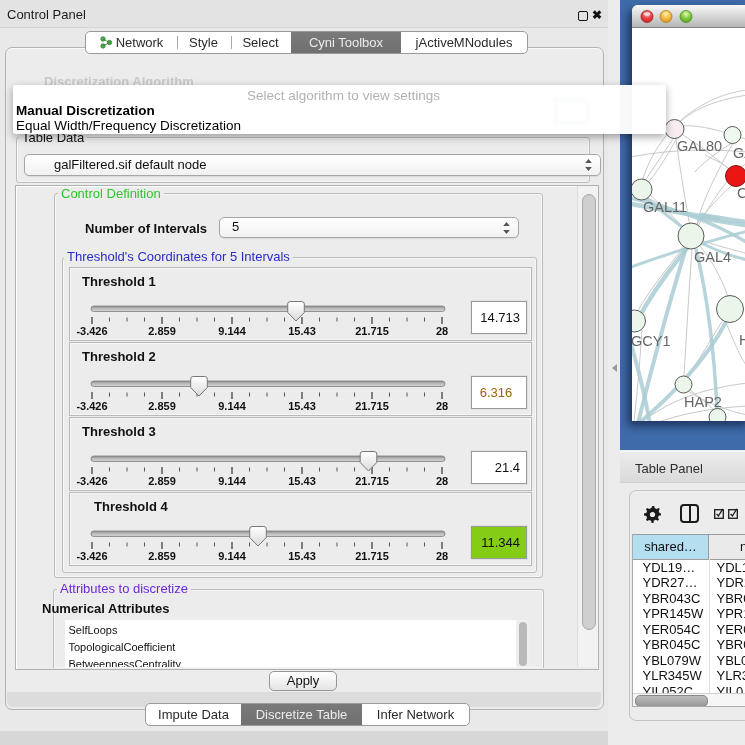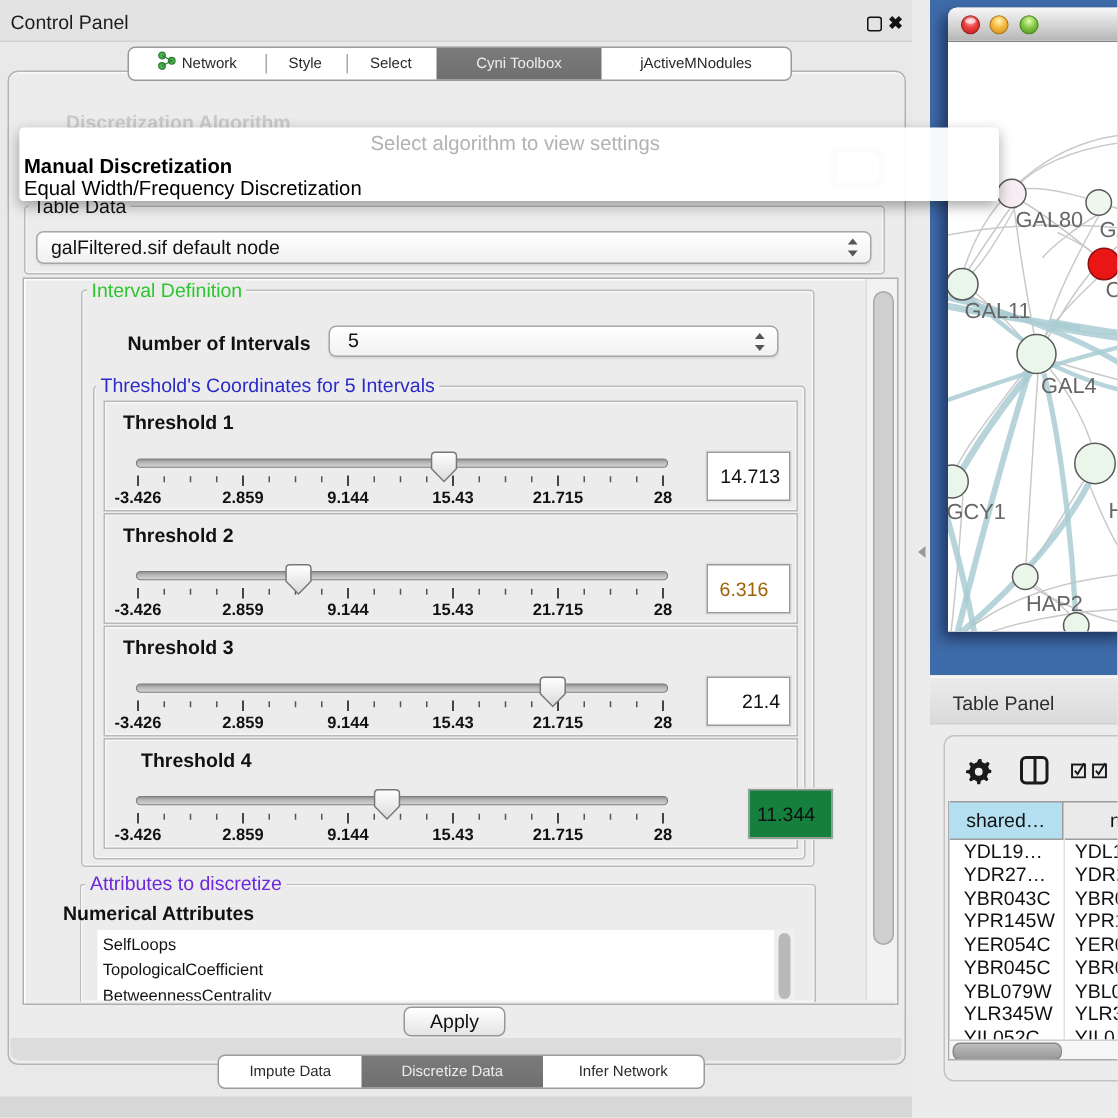--- a/index.html
+++ b/index.html
@@ -4,21 +4,21 @@
 <style>
   html,body{margin:0;padding:0;}
   body{width:745px;height:745px;overflow:hidden;position:relative;background:#e9e9e9;
        font-family:"Liberation Sans",sans-serif;-webkit-font-smoothing:antialiased;}
   .abs{position:absolute;}
   .gb{position:absolute;border:1px solid #bcbcbc;border-radius:3px;box-shadow:inset 0 0 0 1px rgba(255,255,255,.55);}
   .gblabel{position:absolute;font-size:13px;background:#ececec;padding:0 3px;line-height:14px;}
   .combo{position:absolute;background:linear-gradient(#ffffff,#f1f1f1);border:1px solid #a6a6a6;border-radius:5px;
          font-size:13px;color:#111;box-shadow:0 1px 1px rgba(0,0,0,.08);}
   .combo .ar{position:absolute;right:7px;top:3px;}
-  .tabtxt{display:inline-block;height:38px;line-height:21px;font-size:10px;color:#2a2a2a;text-align:center;vertical-align:top;}
+  .tabtxt{display:inline-block;height:38px;line-height:21px;font-size:13px;color:#2a2a2a;text-align:center;vertical-align:top;}
   .seltab{background:linear-gradient(#7a7a7a,#686868);color:#ececec;}
 </style>
 </head>
 <body>
 
 <div class="abs" style="left:0;top:0;width:608px;height:731px;background:#e9e9e9;"></div>
 <div class="abs" style="left:0;top:0;width:608px;height:27px;background:#e3e3e3;border-bottom:1px solid #d2d2d2;"></div>
 <div class="abs" style="left:7px;top:7px;font-size:13px;color:#1c1c1c;">Control Panel</div>
 <div class="abs" style="left:578px;top:11px;width:8px;height:8px;border:1.5px solid #111;border-radius:2px;"></div>
 <div class="abs" style="left:592px;top:8px;font-size:12px;font-weight:bold;color:#111;">✖</div>
@@ -37,34 +37,34 @@
   <div class="abs" style="left:91px;top:4px;width:1px;height:13px;background:#a8a8a8;"></div>
   <div class="tabtxt" style="width:53px;">Style</div>
   <div class="abs" style="left:145px;top:4px;width:1px;height:13px;background:#a8a8a8;"></div>
   <div class="tabtxt" style="width:61px;">Select</div>
   <div class="tabtxt seltab" style="width:110px;">Cyni Toolbox</div>
   <div class="tabtxt" style="width:126px;">jActiveMNodules</div>
 </div>
 
 <div class="gb" style="left:16px;top:137px;width:572px;height:44px;"></div>
 <div class="gblabel" style="left:19px;top:131px;color:#111;">Table Data</div>
-<div class="combo" style="left:24px;top:154px;width:555px;height:20px;">
+<div class="combo" style="left:24px;top:154px;width:555px;height:20px;padding-left:20px;">
   <div style="padding:2px 0 0 9px;">galFiltered.sif default node</div>
   <svg class="ar" width="9" height="14" viewBox="0 0 9 14">
       <path d="M4.5 1 L7.8 5 H1.2 Z" fill="#555"></path>
       <path d="M4.5 13 L7.8 9 H1.2 Z" fill="#555"></path>
     </svg>
 </div>
 
 <div class="abs" style="left:15px;top:185px;width:582px;height:483px;background:#ececec;border:1px solid #b0b0b0;box-shadow:inset -1px 0 0 #fff,inset 1px 1px 0 #fff;"></div>
 <div class="abs" style="left:577px;top:186px;width:20px;height:481px;background:#f2f2f2;border-left:1px solid #dcdcdc;"></div>
 <div class="abs" style="left:582px;top:194px;width:12px;height:434px;background:#cfcfcf;border:1px solid #a9a9a9;border-radius:7px;"></div>
 
 <div class="gb" style="left:54px;top:193px;width:487px;height:383px;"></div>
-<div class="gblabel" style="left:58px;top:187px;color:#2ec52e;">Interval Definition</div>
+<div class="gblabel" style="left:58px;top:187px;color:#2ec52e;">Control Definition</div>
 <div class="abs" style="left:85px;top:221px;font-size:13px;font-weight:bold;color:#111;">Number of Intervals</div>
 <div class="combo" style="left:219px;top:217px;width:298px;height:19px;">
   <div style="padding:1px 0 0 12px;">5</div>
   <svg class="ar" width="9" height="14" viewBox="0 0 9 14">
       <path d="M4.5 1 L7.8 5 H1.2 Z" fill="#555"></path>
       <path d="M4.5 13 L7.8 9 H1.2 Z" fill="#555"></path>
     </svg>
 </div>
 
 <div class="gb" style="left:62px;top:257px;width:473px;height:314px;"></div>
@@ -245,36 +245,36 @@
       <line x1="354.5" y1="49.5" x2="354.5" y2="53.5" stroke="#555" stroke-width="1"></line>
       <line x1="372.0" y1="49" x2="372.0" y2="56" stroke="#333" stroke-width="1.2"></line>
     <path d="M 179.7 36 q0 -2.5 2.5 -2.5 h11.6 q2.5 0 2.5 2.5 v8.5 l-8.3 8.5 l-8.3 -8.5 z" fill="url(#thg3)" stroke="#777" stroke-width="1"></path>
     <text x="22" y="67" text-anchor="middle" font-size="11" font-weight="bold" font-family="Liberation Sans" fill="#111">-3.426</text>
       <text x="92" y="67" text-anchor="middle" font-size="11" font-weight="bold" font-family="Liberation Sans" fill="#111">2.859</text>
       <text x="162" y="67" text-anchor="middle" font-size="11" font-weight="bold" font-family="Liberation Sans" fill="#111">9.144</text>
       <text x="232" y="67" text-anchor="middle" font-size="11" font-weight="bold" font-family="Liberation Sans" fill="#111">15.43</text>
       <text x="302" y="67" text-anchor="middle" font-size="11" font-weight="bold" font-family="Liberation Sans" fill="#111">21.715</text>
       <text x="372" y="67" text-anchor="middle" font-size="11" font-weight="bold" font-family="Liberation Sans" fill="#111">28</text>
   </svg>
-  <div style="position:absolute;left:401px;top:33px;width:48px;height:31px;background:#15803d;border:1px solid #9a9a9a;font-size:13px;color:#111;text-align:center;line-height:31px;padding-right:6px;box-shadow:0 0 0 1px #e2e2e2;margin-left:28px;">11.344</div>
+  <div style="position:absolute;left:401px;top:33px;width:48px;height:31px;background:#84cc16;border:1px solid #9a9a9a;font-size:13px;color:#111;text-align:right;line-height:31px;padding-right:6px;box-shadow:0 0 0 1px #e2e2e2;">11.344</div>
 </div>
 
 <div class="gb" style="left:53px;top:589px;width:489px;height:78px;border-bottom:none;border-radius:3px 3px 0 0;"></div>
 <div class="gblabel" style="left:57px;top:582px;color:#6d28d9;">Attributes to discretize</div>
 <div class="abs" style="left:42px;top:601px;font-size:13px;font-weight:bold;color:#111;">Numerical Attributes</div>
 <div class="abs" style="left:65px;top:620px;width:464px;height:47px;background:#fff;overflow:hidden;">
   <div style="position:absolute;left:3.5px;top:2px;font-size:11px;line-height:16.9px;color:#111;">SelfLoops<br>TopologicalCoefficient<br>BetweennessCentrality</div>
   <div style="position:absolute;right:0;top:0;width:13px;height:47px;background:#efefef;"></div>
   <div style="position:absolute;right:2.5px;top:1.5px;width:8px;height:44px;background:#b9b9b9;border-radius:4px;"></div>
 </div>
 
 <div class="abs" style="left:269px;top:671px;width:66px;height:18px;background:linear-gradient(#ffffff,#e4e4e4);border:1px solid #979797;border-radius:5px;font-size:13px;color:#111;text-align:center;line-height:17px;">Apply</div>
 <div class="abs" style="left:145px;top:703px;height:21px;background:#fff;border:1px solid #9a9a9a;border-radius:5px;font-size:0;overflow:hidden;">
   <div class="tabtxt" style="width:95px;">Impute Data</div>
-  <div class="tabtxt seltab" style="width:121px;">Discretize Data</div>
+  <div class="tabtxt seltab" style="width:121px;">Discretize Table</div>
   <div class="tabtxt" style="width:107px;">Infer Network</div>
 </div>
 
 <div class="abs" style="left:44px;top:74px;font-size:13px;font-weight:bold;color:#c9c9c9;">Discretization Algorithm</div>
 <div class="abs" style="left:556px;top:100px;width:28px;height:19px;background:#fff;border:2px solid #7ba3d6;border-radius:0 6px 6px 0;box-shadow:0 0 3px 2px rgba(105,150,215,.75);"></div>
 <div class="abs" style="left:13px;top:85px;width:653px;height:49px;background:rgba(255,255,255,.96);border-radius:3px;box-shadow:0 3px 9px rgba(0,0,0,.35);z-index:10;">
   <div style="position:absolute;left:0;top:3px;width:100%;text-align:center;text-indent:8px;font-size:13.5px;color:#b2b2b2;">Select algorithm to view settings</div>
   <div style="position:absolute;left:3px;top:18px;font-size:13.5px;font-weight:bold;color:#000;">Manual Discretization</div>
   <div style="position:absolute;left:3px;top:33px;font-size:13.5px;color:#000;">Equal Width/Frequency Discretization</div>
 </div>

